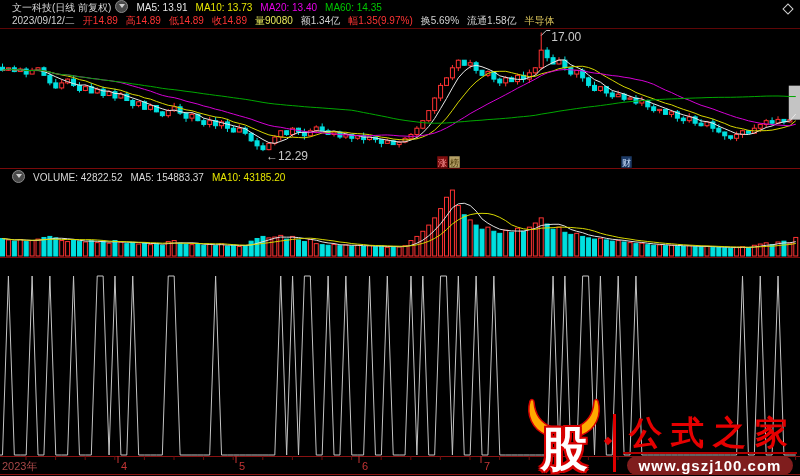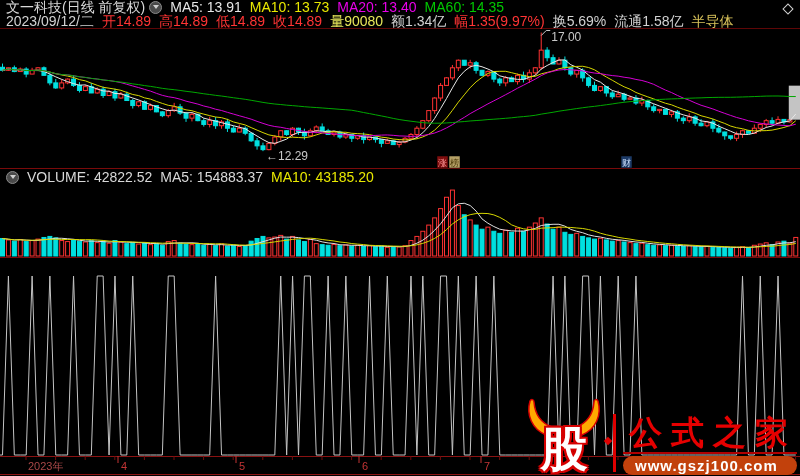--- a/index.html
+++ b/index.html
@@ -1,49 +1,49 @@
 <!DOCTYPE html>
 <html><head>
 <meta charset="utf-8">
 <style>
   html,body{margin:0;padding:0;background:#000;}
   #screen{position:relative;width:800px;height:476px;background:#000;overflow:hidden;
     font-family:"Liberation Sans","DejaVu Sans",sans-serif;-webkit-font-smoothing:none;}
   #chart-svg{position:absolute;left:0;top:0;z-index:1;}
-  .hrow{position:absolute;left:6px;right:0;height:14px;line-height:14px;font-size:14px;
+  .hrow{position:absolute;left:12px;right:0;height:14px;line-height:14px;font-size:10px;
     white-space:nowrap;z-index:3;color:#d9d9d9;}
   .hrow span{margin-right:8px;}
   #row1{top:0;}
   #row2{top:14px;}
   #vol-header{top:170px;}
   #p3-header{top:259px;}
   .panel-icon{display:inline-block;width:11px;height:11px;border-radius:50%;
     background:#4a4a4a;border:1px solid #8a8a8a;position:relative;vertical-align:-2px;
     margin-right:5px;}
   .panel-icon::after{content:"";position:absolute;left:2.5px;top:3px;border-left:3px solid transparent;
     border-right:3px solid transparent;border-top:4px solid #cfcfcf;}
   .diamond-icon{position:absolute;right:8px;top:5px;width:6px;height:6px;
     border:1px solid #d0d0d0;transform:rotate(45deg);z-index:3;}
-  #axis-year{position:absolute;left:2px;top:459px;font-size:11px;color:#a84848;z-index:3;margin-left:26px;}
+  #axis-year{position:absolute;left:2px;top:459px;font-size:11px;color:#a84848;z-index:3;}
   
   #watermark{position:absolute;right:3px;bottom:1px;display:flex;align-items:flex-end;z-index:6;}
   #wm-logo{position:relative;width:80px;height:78px;}
   #wm-horns{position:absolute;left:0;top:0;}
   #wm-char{position:absolute;left:50%;bottom:0;transform:translateX(-50%);
     font-size:47px;line-height:1.1;font-weight:bold;color:#fff;
     text-shadow:2px 0 0 #d60000,-2px 0 0 #d60000,0 2px 0 #d60000,0 -2px 0 #d60000,
     2px 2px 0 #d60000,-2px -2px 0 #d60000,2px -2px 0 #d60000,-2px 2px 0 #d60000;}
   #wm-sep{position:relative;width:3px;height:58px;background:#e00000;margin:0 7px 3px 9px;}
   #wm-diamond{position:absolute;left:-8px;top:24px;width:6px;height:6px;background:#e00000;
     transform:rotate(45deg);}
-  #wm-right{display:flex;flex-direction:column;}
+  #wm-right{display:flex;flex-direction:column;align-items:center;}
   #wm-name{font-family:"Liberation Serif","DejaVu Serif",serif;font-weight:bold;
     font-size:33px;line-height:36px;color:#e60000;letter-spacing:9px;text-indent:6px;
     border-bottom:2px solid #b00000;padding-bottom:1px;}
-  #wm-pill{margin-top:2px;background:#c2410c;color:#fff;font-weight:bold;font-size:15px;
+  #wm-pill{margin-top:2px;background:#7f1d1d;color:#fff;font-weight:bold;font-size:15px;
     line-height:19px;padding:0 12px;border-radius:10px;letter-spacing:1px;}
 </style>
 </head>
 <body>
 
 <div id="screen">
 
   <svg id="chart-svg" width="800" height="476">
     <g id="g-dividers">
         <line x1="0" y1="28.5" x2="800" y2="28.5" stroke="#5e0606" stroke-width="1"></line>

